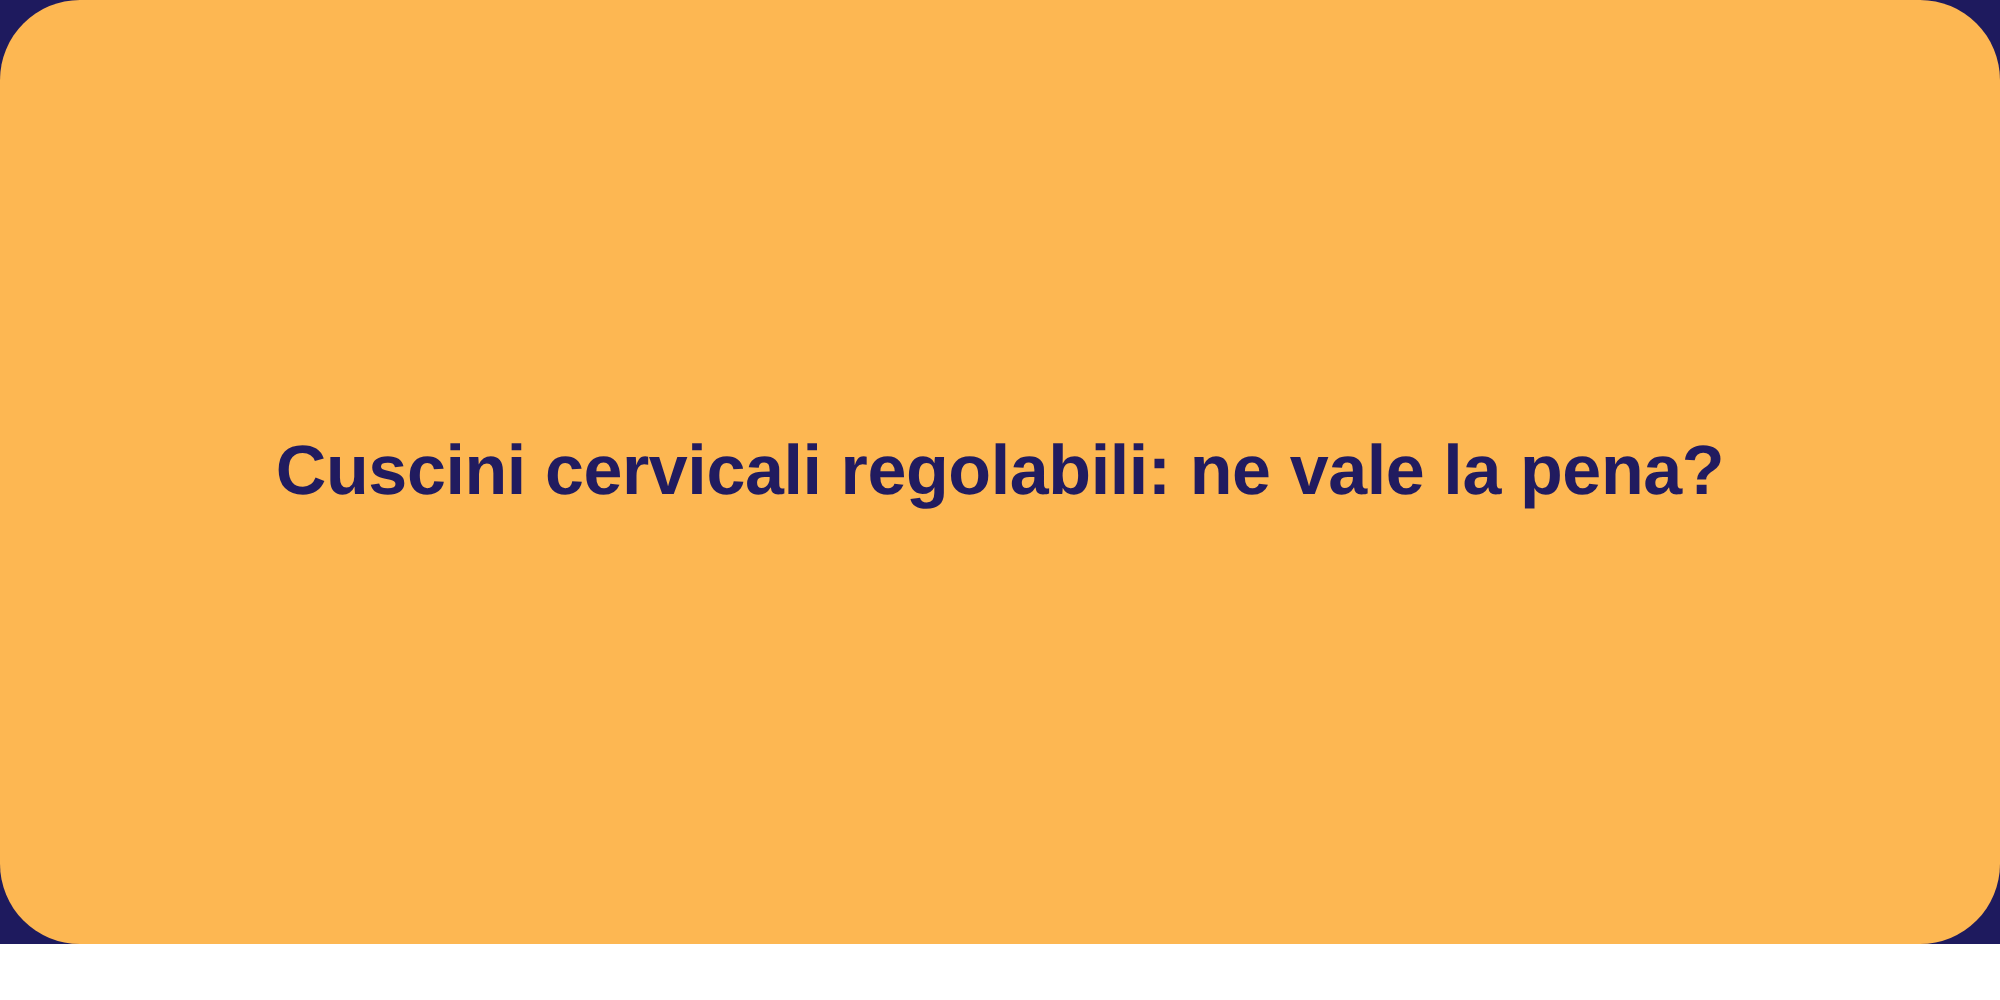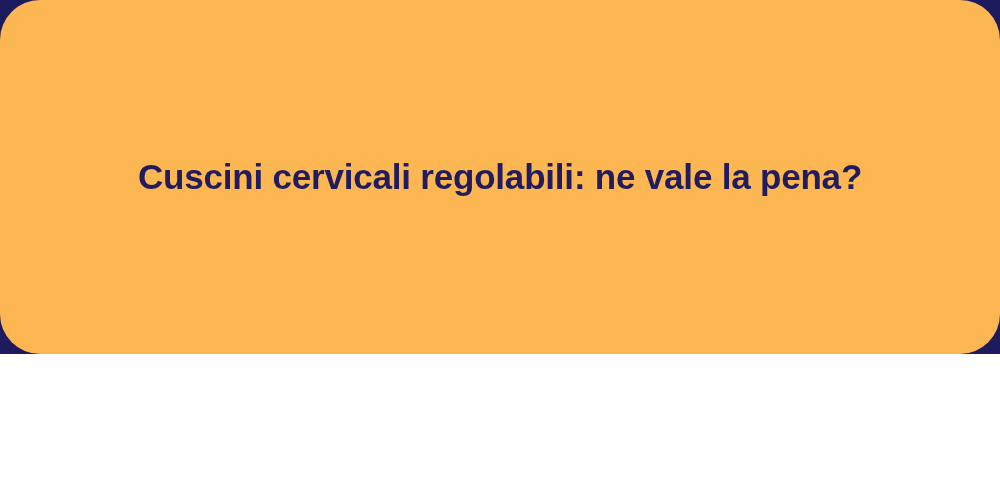--- a/index.html
+++ b/index.html
@@ -11,21 +11,21 @@
     width: 1000px;
     height: 500px;
     overflow: hidden;
     font-family: "Liberation Sans", "DejaVu Sans", sans-serif;
   }
 
   .banner-frame {
     position: relative;
     box-sizing: border-box;
     width: 1000px;
-    height: 354px;
+    height: 472px;
     background: #1E1A5E;
     padding: 0;
   }
 
   .banner-card {
     box-sizing: border-box;
     width: 100%;
     height: 100%;
     background: #FDB752;
     border-radius: 40px;

